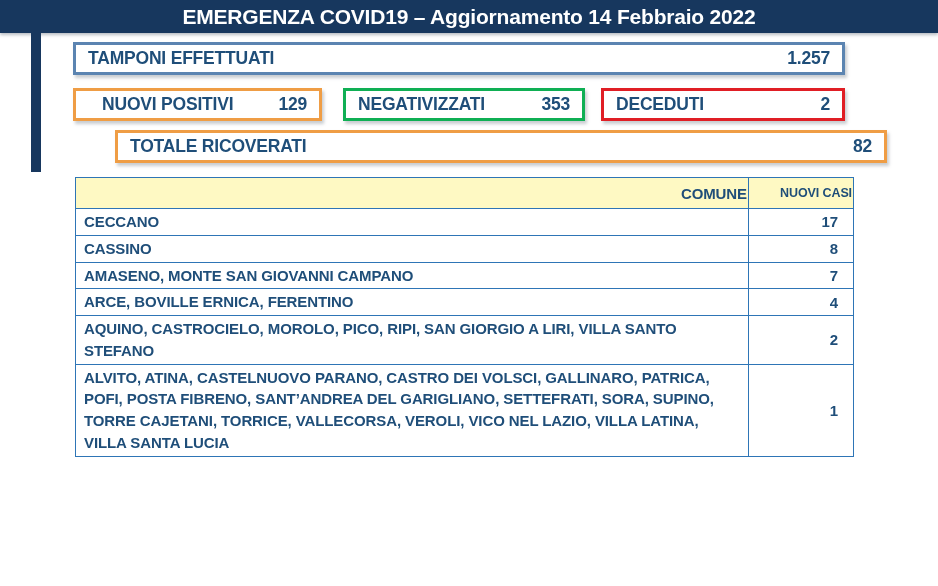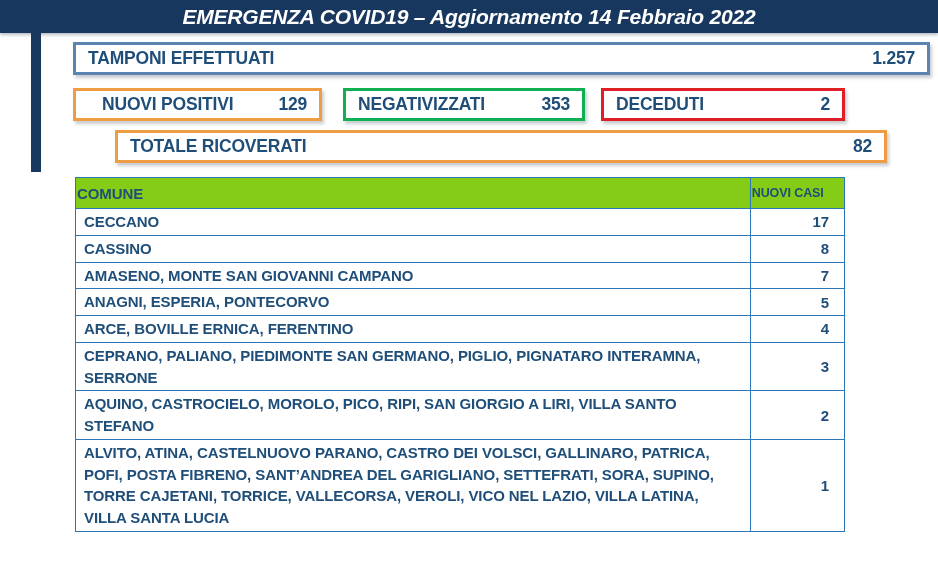--- a/index.html
+++ b/index.html
@@ -7,55 +7,55 @@
     width:938px;height:586px;background:#ffffff;position:relative;
     font-family:"Liberation Sans", sans-serif;overflow:hidden;
   }
   
   .banner{
     position:absolute;left:0;top:0;width:938px;height:33px;
     background:#17375E;color:#ffffff;display:flex;align-items:center;justify-content:center;
     box-shadow:0 2px 3px rgba(100,110,125,.45);
   }
   .banner .title{
-    font-size:21px;font-weight:bold;letter-spacing:-0.2px;white-space:nowrap;font-style:italic;
+    font-size:21px;font-weight:bold;letter-spacing:-0.2px;white-space:nowrap;
   }
   
   .left-strip{
     position:absolute;left:31px;top:33px;width:10px;height:139px;background:#17375E;
   }
   
   .stat-box{
     position:absolute;height:33px;background:#ffffff;box-sizing:border-box;
     display:flex;align-items:center;justify-content:space-between;
     padding:0 12px;color:#1F4E79;font-weight:bold;font-size:17.5px;letter-spacing:-0.2px;
     box-shadow:2px 3px 3px rgba(120,130,140,.4);
   }
   .stat-box .value{margin-left:10px;}
-  .box-tamponi {left:73px; top:42px; width:857px; border:3px solid #5B84B1;}
+  .box-tamponi {left:73px; top:42px; width:772px; border:3px solid #5B84B1;}
   .box-positivi{left:73px; top:88px; width:249px; border:3px solid #EF9D45;padding-left:26px;}
   .box-negativ {left:343px;top:88px; width:242px; border:3px solid #0FAF54;}
   .box-deceduti{left:601px;top:88px; width:244px; border:3px solid #E01E25;}
   .box-totale  {left:73px; top:130px;width:772px; border:3px solid #EF9D45;margin-left:42px;}
   
   .comuni-table{
     position:absolute;left:75px;top:177px;width:770px;
     border-collapse:collapse;table-layout:fixed;
     color:#1F4E79;
   }
   .comuni-table th,.comuni-table td{
     border:1.5px solid #2E75B6;box-sizing:border-box;vertical-align:middle;
   }
   .comuni-table th{
-    background:#84cc16;height:31px;font-size:15px;font-weight:bold;text-align:left;
+    background:#fef9c3;height:31px;font-size:15px;font-weight:bold;text-align:right;
     letter-spacing:-0.1px;
   }
   .comuni-table th.col-casi{font-size:12.5px;}
   .col-comune{width:673px;}
-  .col-casi{width:94px;}
+  .col-casi{width:105px;}
   .comuni-table td{height:26px;font-size:15px;font-weight:bold;letter-spacing:-0.1px;}
   .comuni-table td.cell-comune{text-align:left;padding:2px 10px 2px 8px;line-height:1.45;}
   .comuni-table td.cell-casi{text-align:right;padding-right:15px;}
   .comuni-table tr.tall td{height:62px;}
 </style>
 </head>
 <body>
 
 <div class="banner">
   <span class="title">EMERGENZA COVID19 – Aggiornamento 14 Febbraio 2022</span>
@@ -106,30 +106,22 @@
     </tr>
     <tr>
       <td class="cell-comune">CASSINO</td>
       <td class="cell-casi">8</td>
     </tr>
     <tr>
       <td class="cell-comune">AMASENO, MONTE SAN GIOVANNI CAMPANO</td>
       <td class="cell-casi">7</td>
     </tr>
     <tr>
-      <td class="cell-comune">ANAGNI, ESPERIA, PONTECORVO</td>
-      <td class="cell-casi">5</td>
-    </tr>
-    <tr>
       <td class="cell-comune">ARCE, BOVILLE ERNICA, FERENTINO</td>
       <td class="cell-casi">4</td>
-    </tr>
-    <tr>
-      <td class="cell-comune">CEPRANO, PALIANO, PIEDIMONTE SAN GERMANO, PIGLIO, PIGNATARO INTERAMNA, SERRONE</td>
-      <td class="cell-casi">3</td>
     </tr>
     <tr>
       <td class="cell-comune">AQUINO, CASTROCIELO, MOROLO, PICO, RIPI, SAN GIORGIO A LIRI, VILLA SANTO STEFANO</td>
       <td class="cell-casi">2</td>
     </tr>
     <tr class="tall">
       <td class="cell-comune">ALVITO, ATINA, CASTELNUOVO PARANO, CASTRO DEI VOLSCI, GALLINARO, PATRICA, POFI, POSTA FIBRENO, SANT’ANDREA DEL GARIGLIANO, SETTEFRATI, SORA, SUPINO, TORRE CAJETANI, TORRICE, VALLECORSA, VEROLI, VICO NEL LAZIO, VILLA LATINA, VILLA SANTA LUCIA</td>
       <td class="cell-casi">1</td>
     </tr>
   </tbody>

